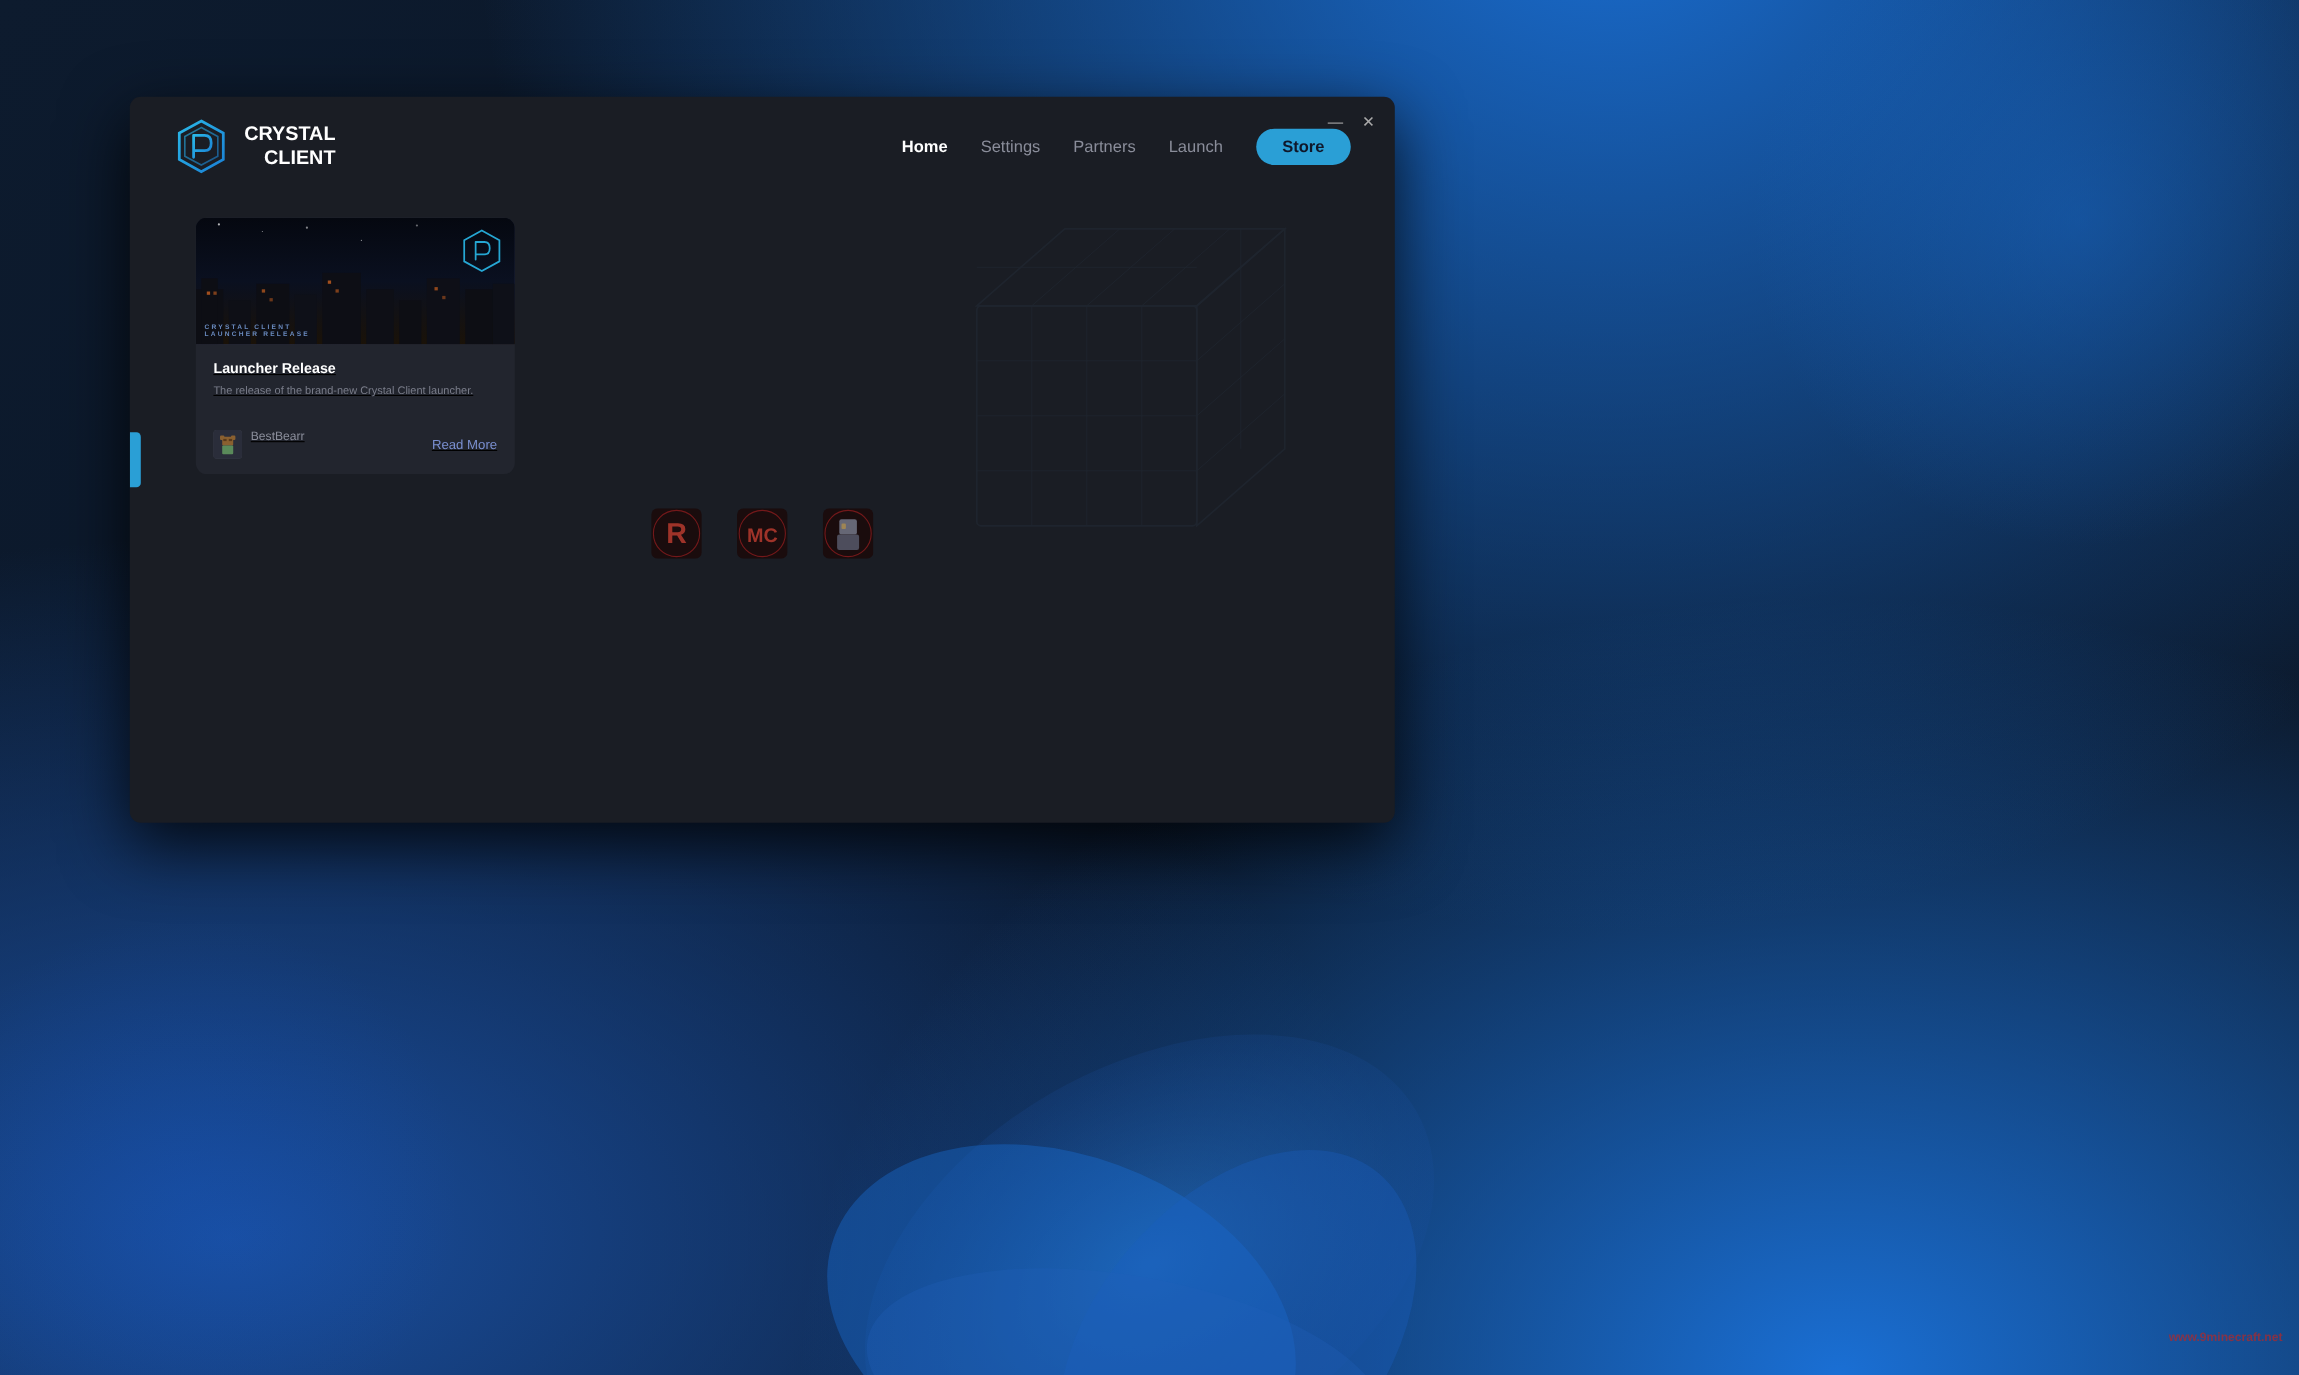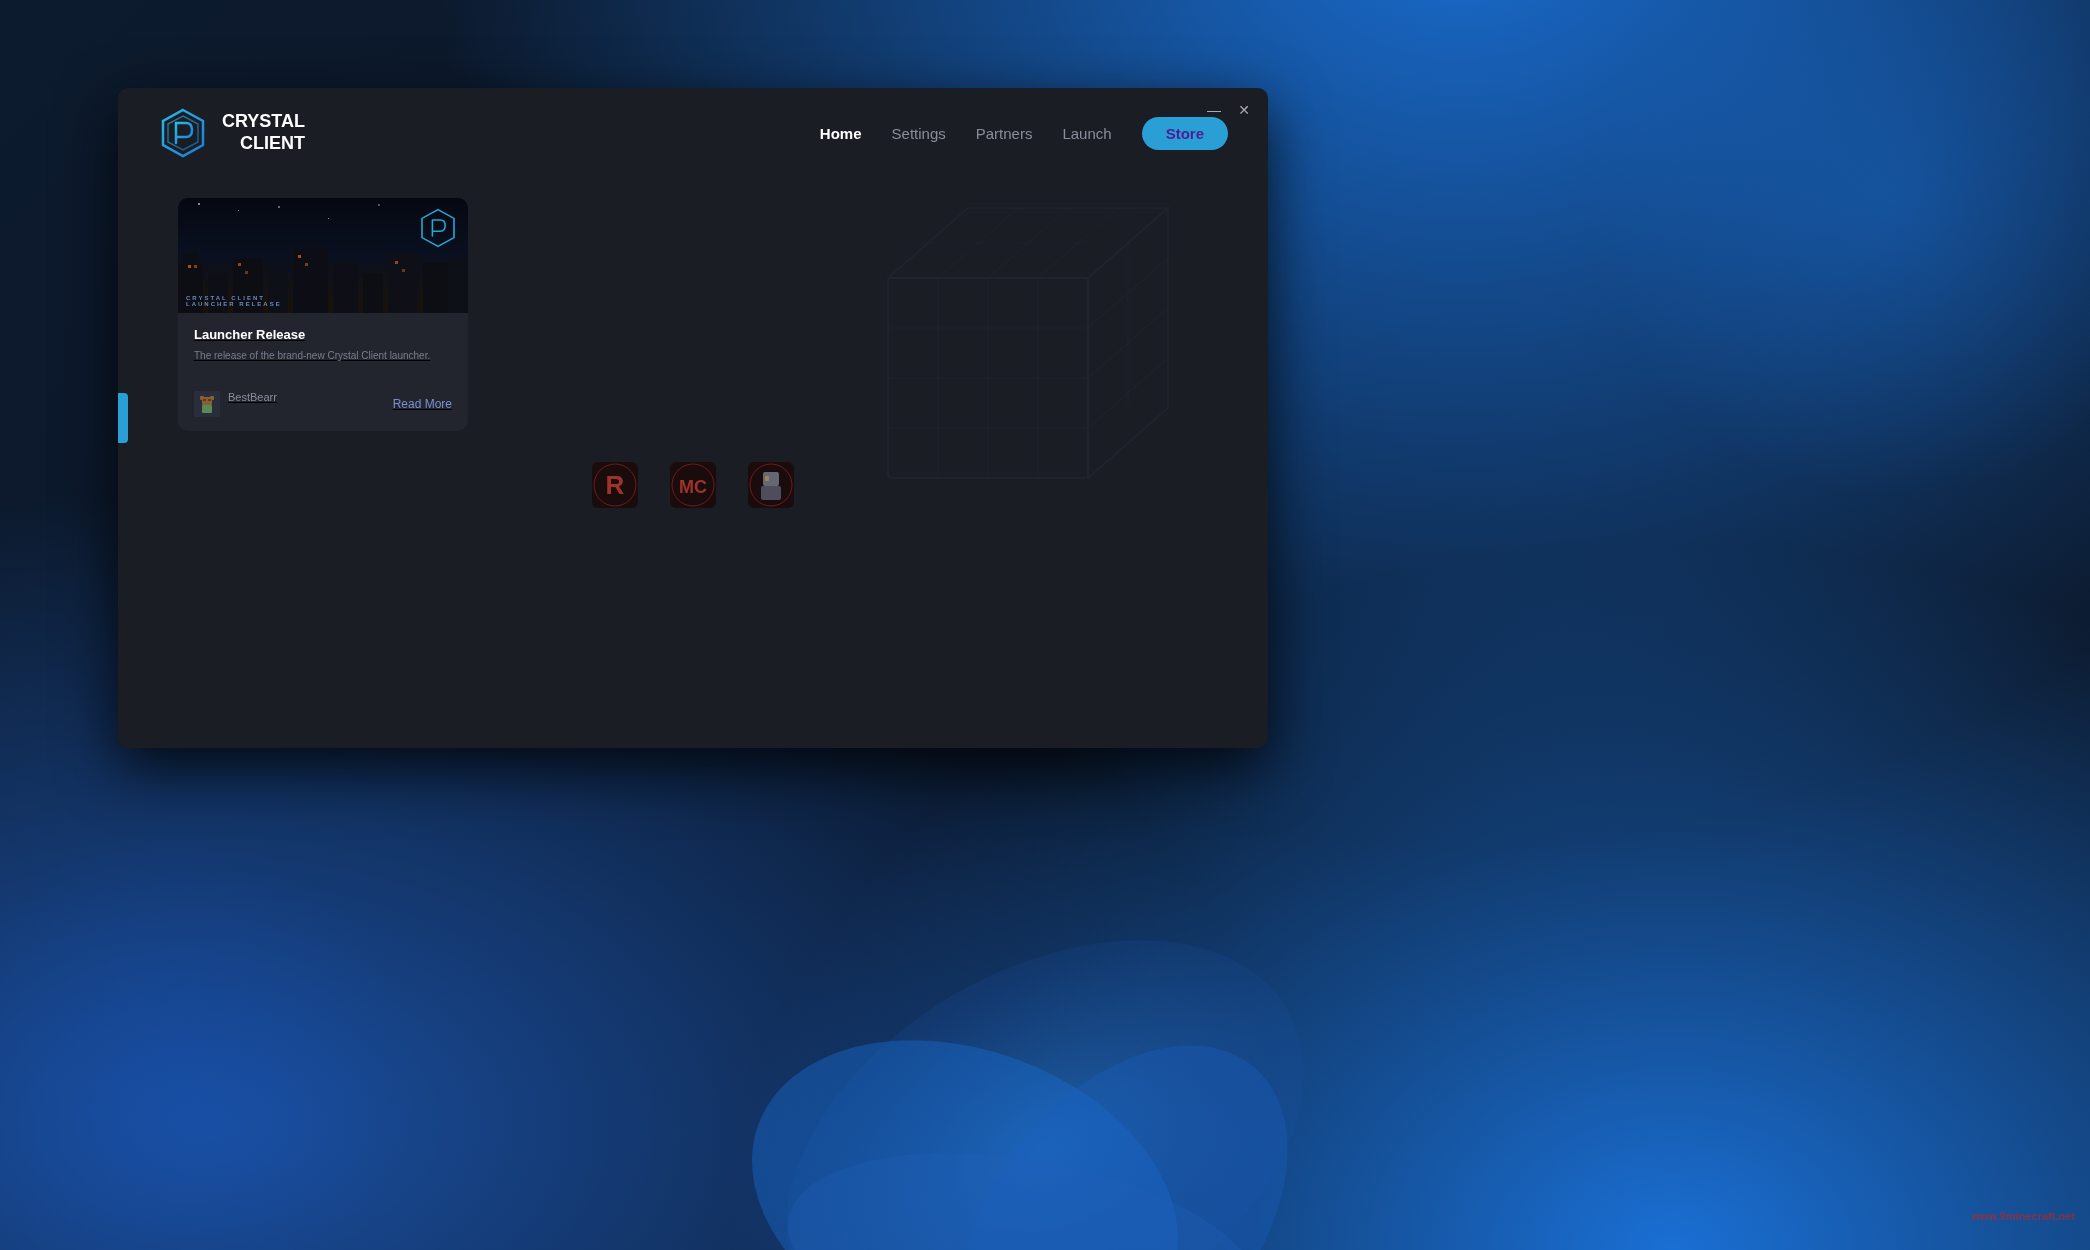--- a/index.html
+++ b/index.html
@@ -114,21 +114,21 @@
       font-size: 15px;
       cursor: pointer;
       text-decoration: none;
       transition: color 0.2s;
       text-align: center;
     }
     .nav-item.active { color: white; font-weight: 600; }
 
     .store-btn {
       background: #2a9fd6;
-      color: #4c1d95;
+      color: #0f172a;
       border: none;
       border-radius: 20px;
       padding: 8px 24px;
       font-size: 15px;
       font-weight: 600;
       cursor: pointer;
       text-align: right;
     }
 
     

